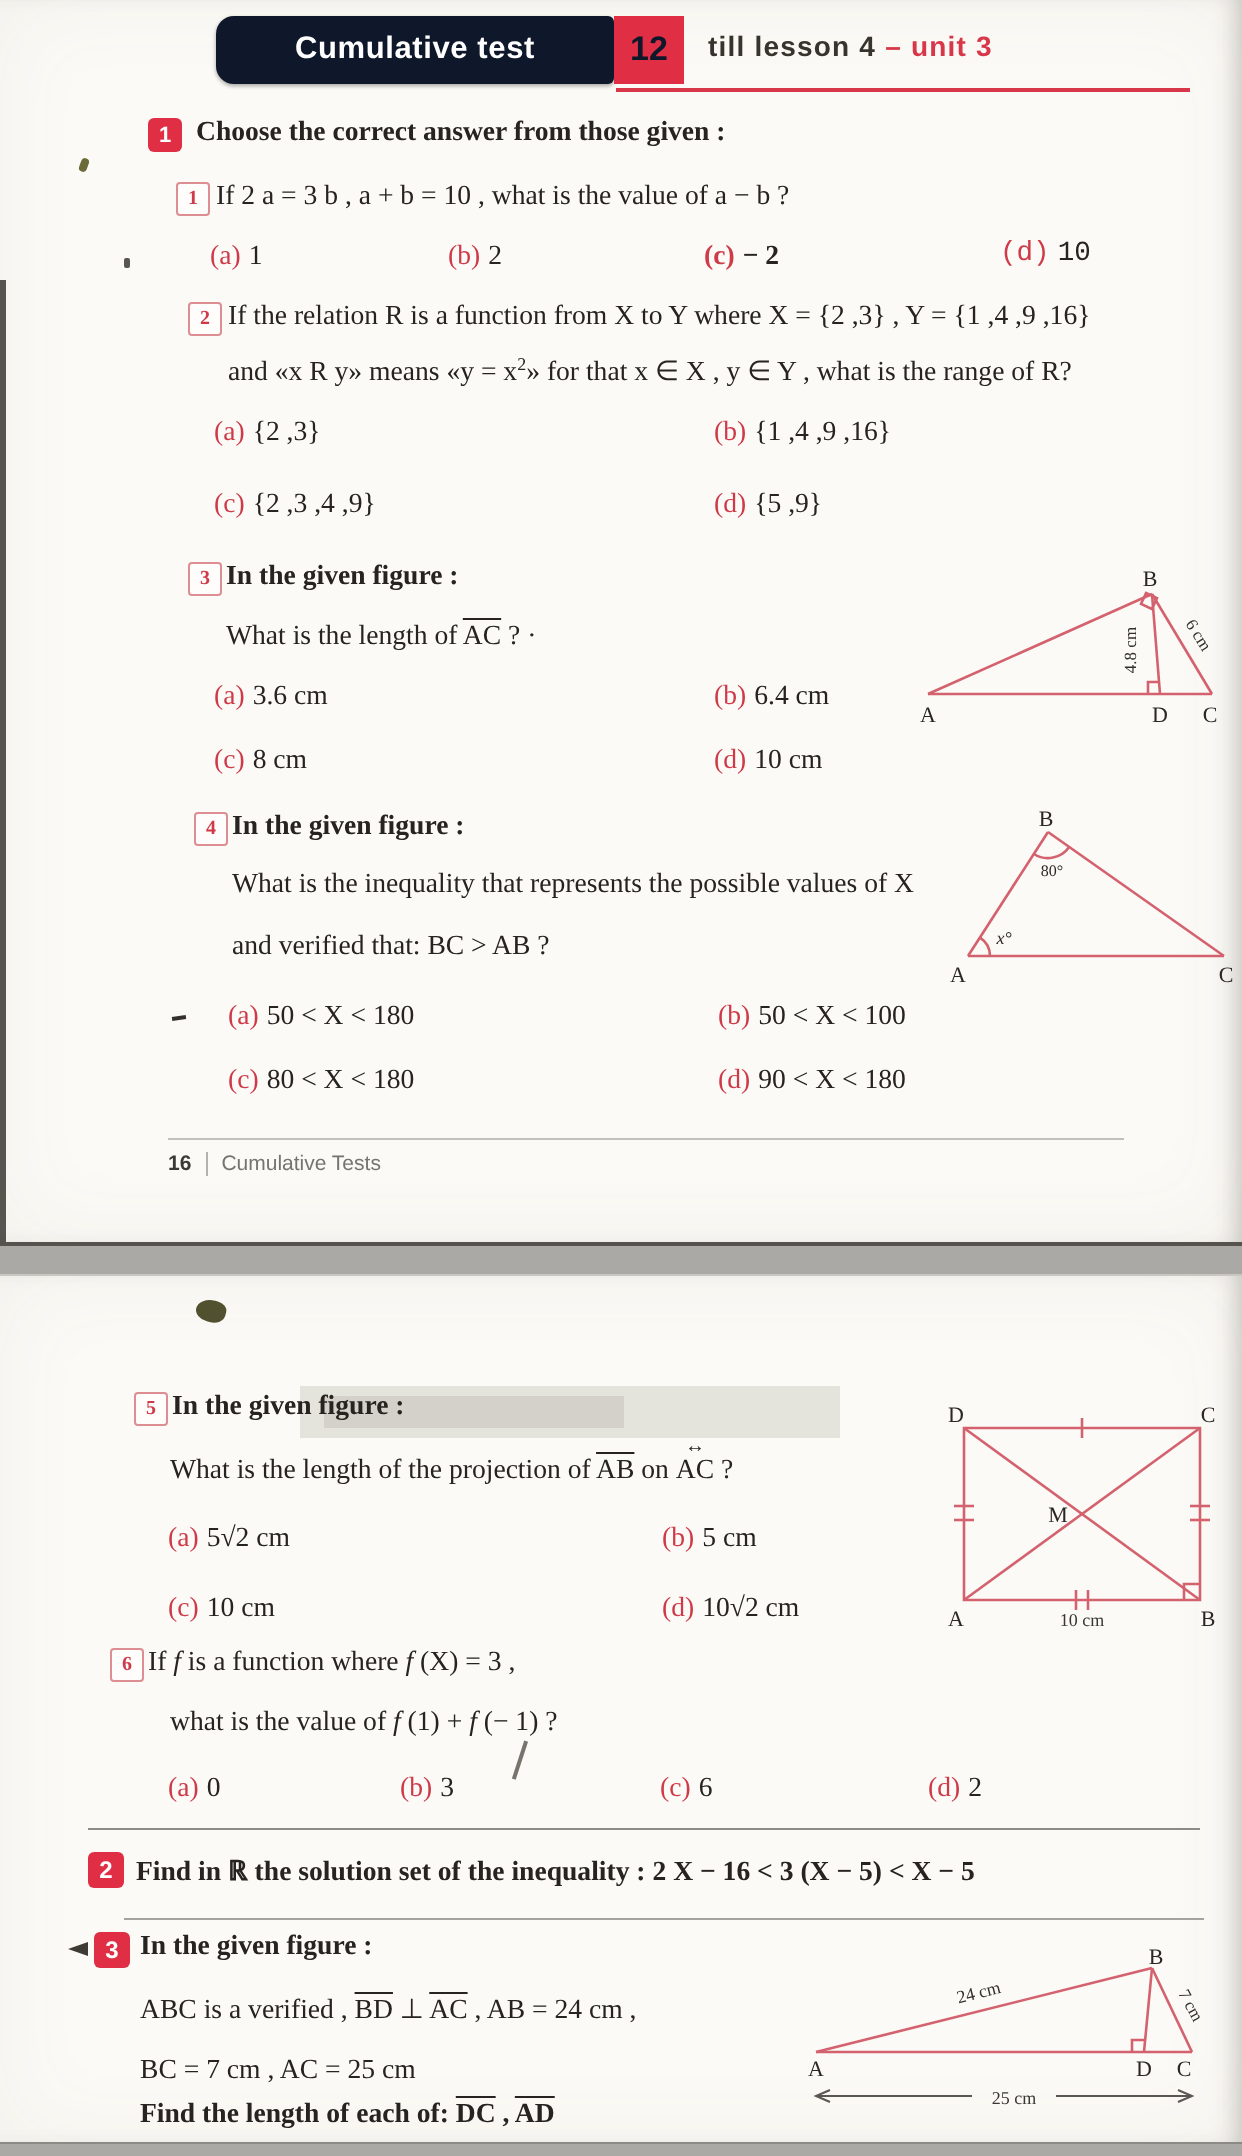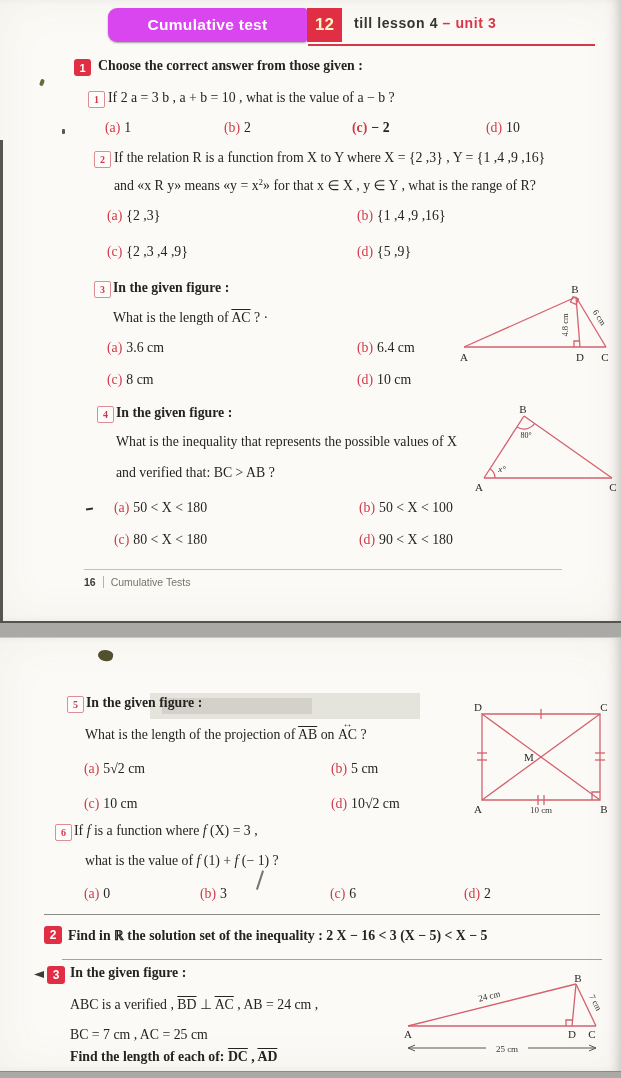--- a/index.html
+++ b/index.html
@@ -14,24 +14,24 @@
   .t { position:absolute; white-space:nowrap; font-size:13.8px; color:#262320; line-height:1.25; }
   .bold { font-weight:bold; }
   .it { font-style:italic; }
   .ol { color:#cf3a49; padding-right:4px; }
   .ovl { text-decoration:overline; }
   .ray { position:relative; }
   .ray::before { content:"↔"; position:absolute; left:50%; top:-9px; transform:translateX(-50%);
                  font-size:10px; color:#262320; }
   sup { font-size:9px; vertical-align:5px; }
 
-  .hdr-box { position:absolute; left:108px; top:8px; width:199px; height:34px; background:#d946ef;
+  .hdr-box { position:absolute; left:108px; top:8px; width:199px; height:34px; background:#0f172a;
              border-radius:9px 3px 3px 9px; color:#fff; display:flex; align-items:center; justify-content:center;
              font:bold 15.5px "Liberation Sans", sans-serif; letter-spacing:.3px; box-shadow:0 1px 2px rgba(0,0,0,.35); }
-  .hdr-num { position:absolute; left:307px; top:8px; width:35px; height:34px; background:#e02f45; color:#fef9c3;
+  .hdr-num { position:absolute; left:307px; top:8px; width:35px; height:34px; background:#e02f45; color:#0f172a;
              display:flex; align-items:center; justify-content:center; font:bold 17px "Liberation Sans", sans-serif; }
   .hdr-sub { position:absolute; left:354px; top:15px; font:bold 14px "Liberation Sans", sans-serif;
              color:#37342e; letter-spacing:.6px; }
   .hdr-sub .red { color:#d8374a; }
   .hdr-line { position:absolute; left:308px; top:44px; width:287px; height:2px; background:#d8374a; }
 
   .bsolid { position:absolute; width:17px; height:17px; background:#e02f45; color:#fff;
             font:bold 11px "Liberation Sans", sans-serif; display:flex; align-items:center; justify-content:center;
             border-radius:3px; }
   .bsolid.big { width:18px; height:18px; font-size:12px; }
@@ -90,21 +90,21 @@
     <div class="t" style="left:108px;top:89px;">If 2 a = 3 b , a + b = 10 , what is the value of a − b ?</div>
     <div class="t" style="left:105px;top:119px;">
       <span class="ol">(a)</span><span>1</span>
     </div>
     <div class="t" style="left:224px;top:119px;">
       <span class="ol">(b)</span><span>2</span>
     </div>
     <div class="t" style="left:352px;top:119px;font-weight:bold;">
       <span class="ol">(c)</span><span>− 2</span>
     </div>
-    <div class="t" style="left:486px;top:119px;">
+    <div class="t" style="left:500px;top:119px;font-family:Liberation Mono, monospace;">
       <span class="ol">(d)</span><span>10</span>
     </div>
 
     <div class="boutline" style="left:94px;top:151px;">
       <span>2</span>
     </div>
     <div class="t" style="left:114px;top:149px;">If the relation R is a function from X to Y where X = {2 ,3} , Y = {1 ,4 ,9 ,16}</div>
     <div class="t" style="left:114px;top:177px;">
       <span>and «x R y» means «y = x</span><sup>2</sup><span>» for that x ∈ X , y ∈ Y , what is the range of R?</span>
     </div>

